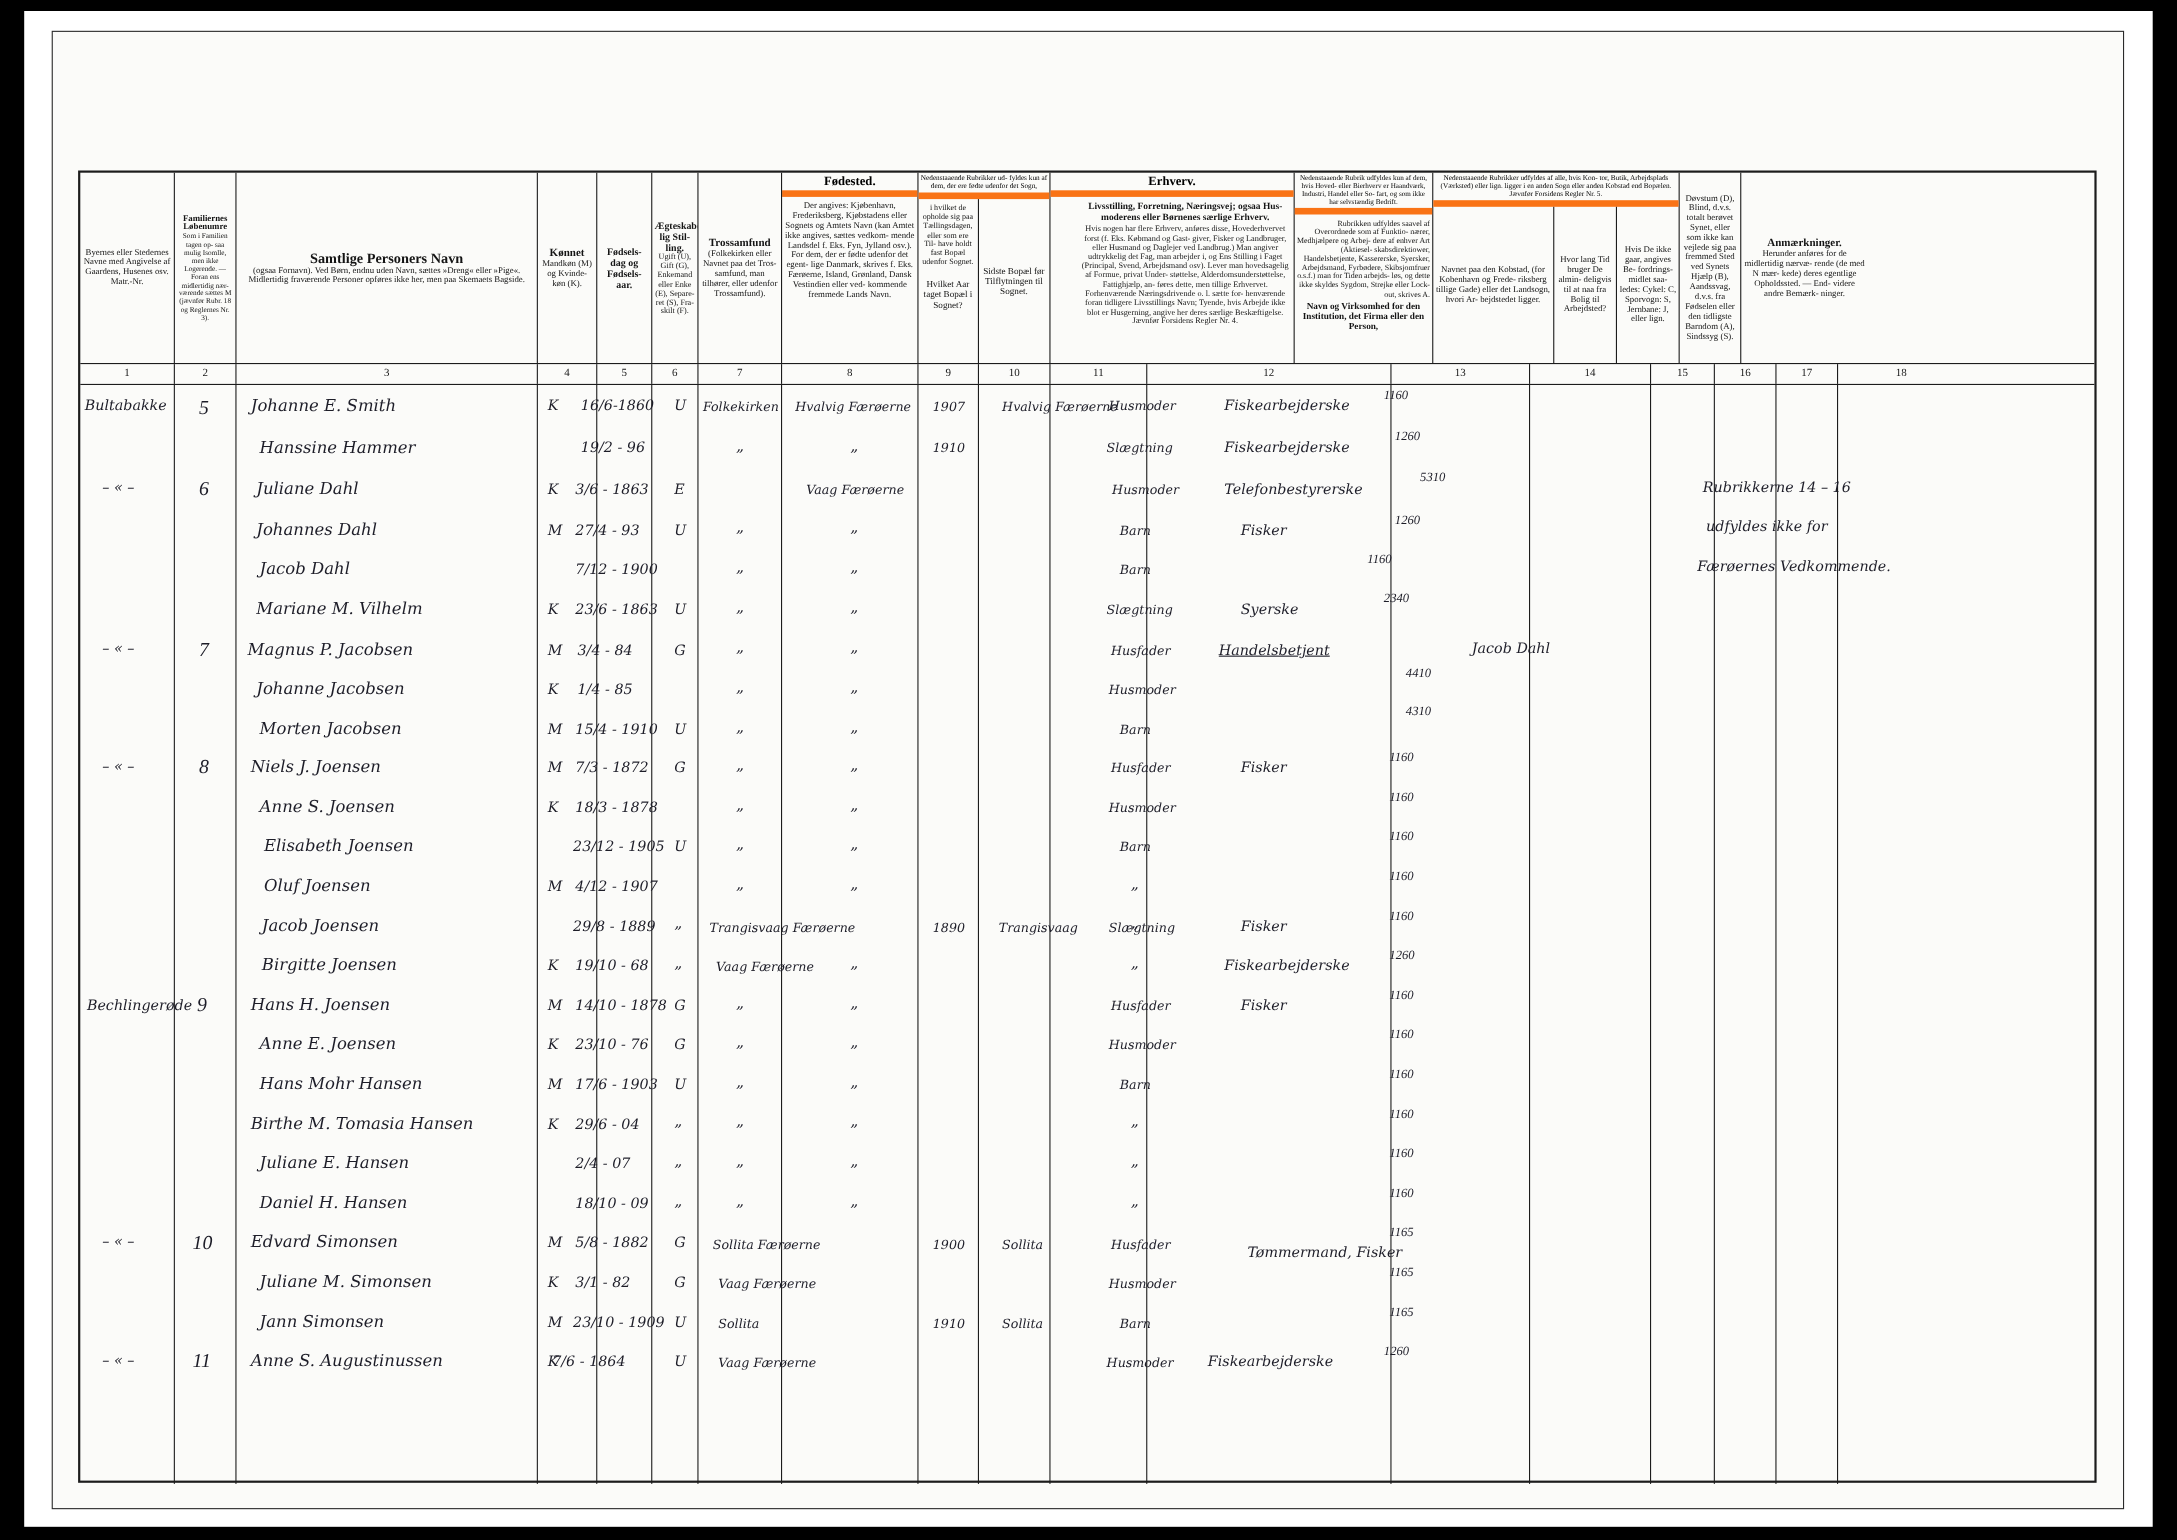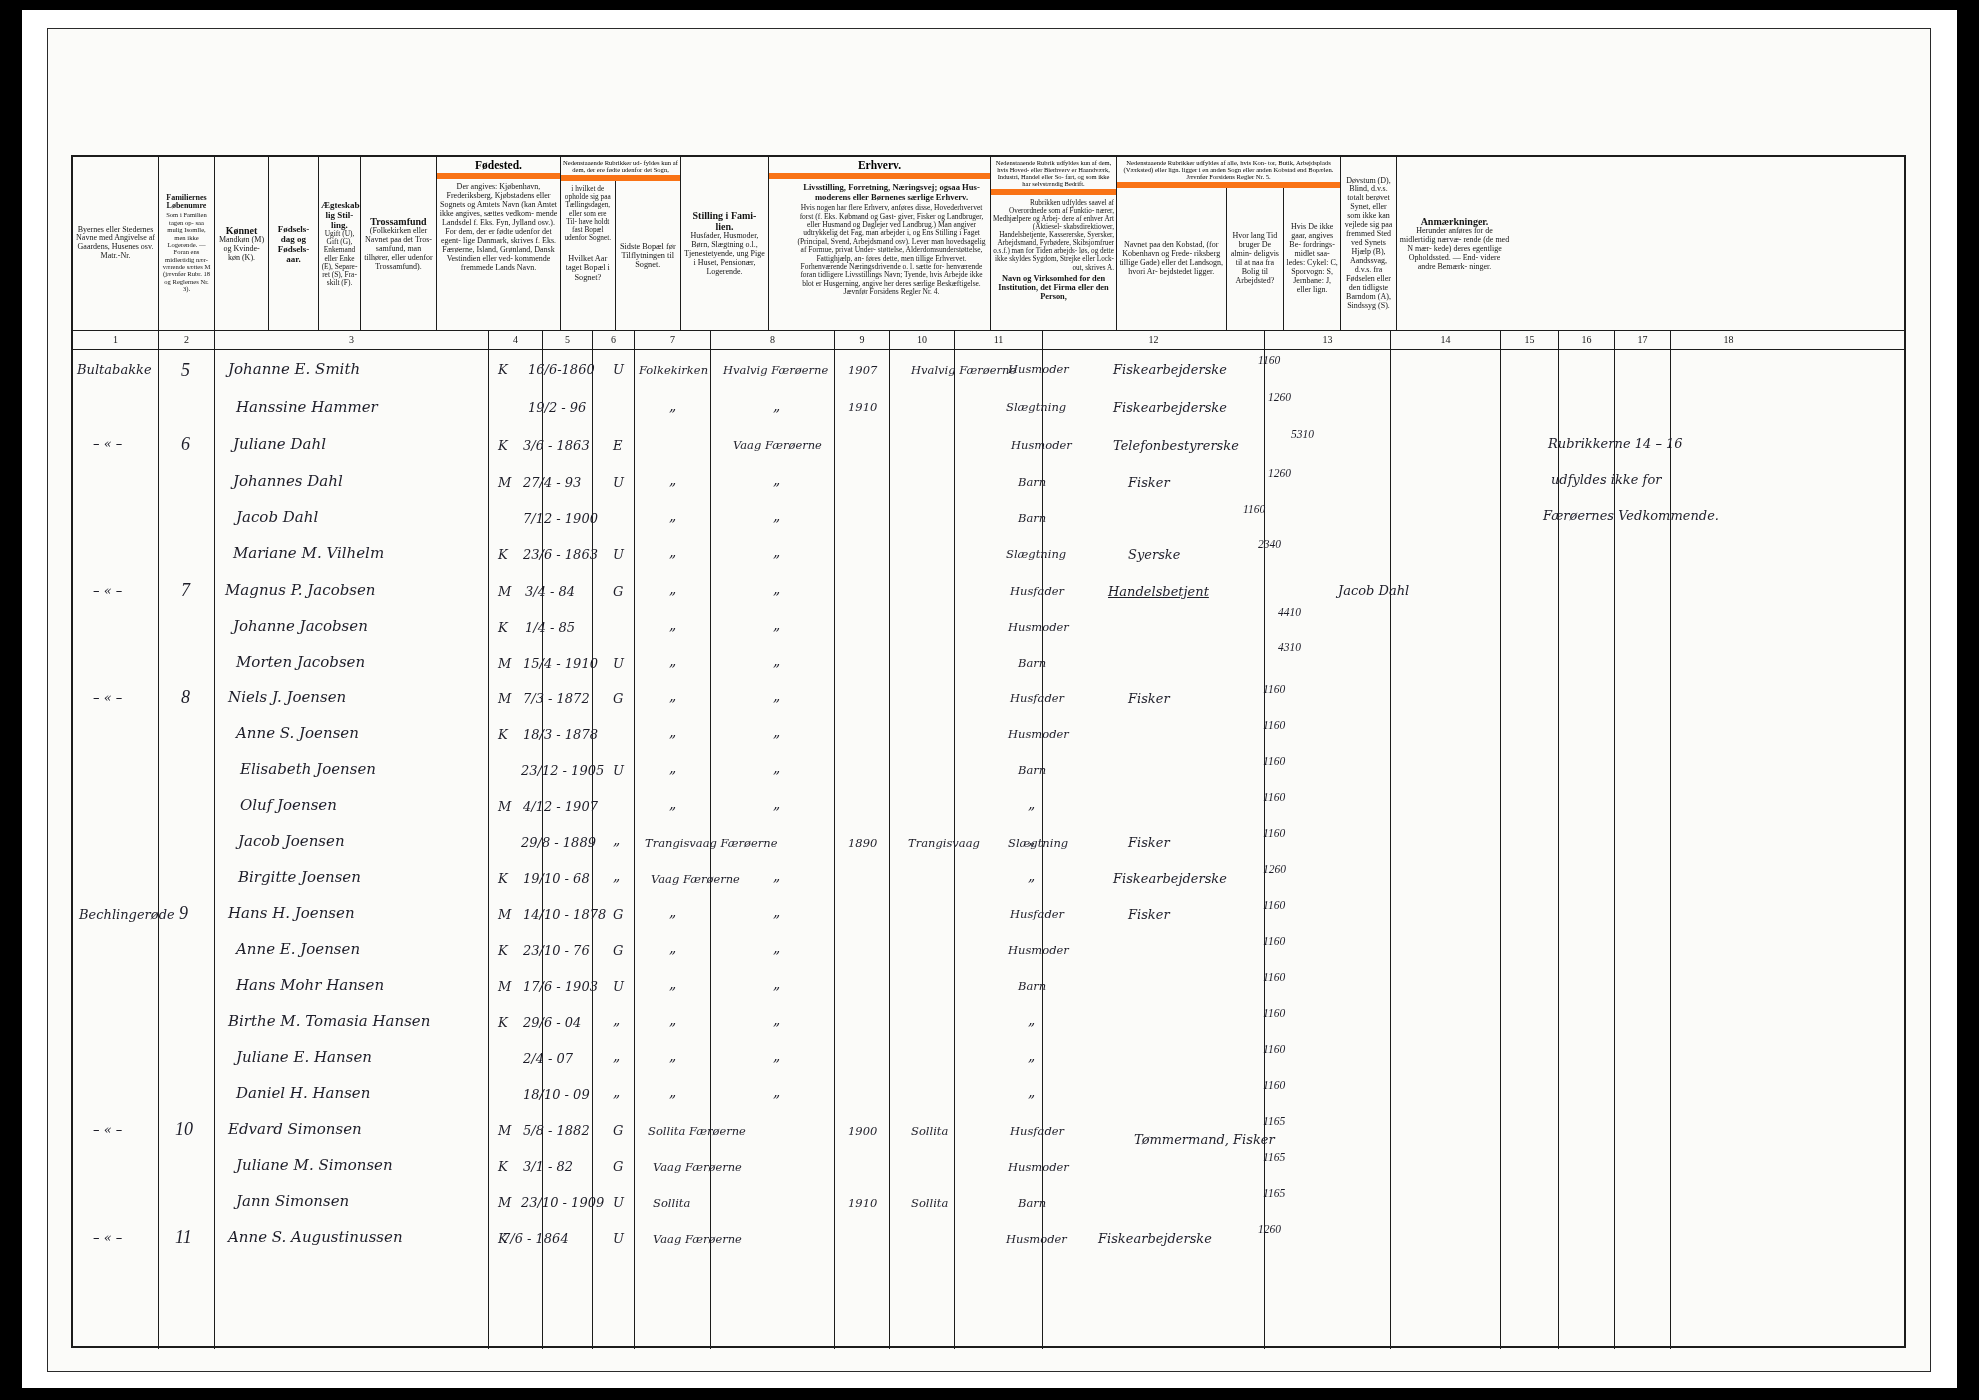--- a/index.html
+++ b/index.html
@@ -192,20 +192,26 @@
               </div>
           </div>
 
           <div class="hdr-cell" style="width:56px;">
             <div class="vcenter">
               <span class="sub" style="font-weight:bold;">Familiernes Løbenumre</span>
               <span class="sub" style="font-size:6.6px;">Som i Familien tagen op- saa mulig Isomlle, men ikke Logerende. — Foran ens midlertidig nær- værende sættes M (jævnfør Rubr. 18 og Reglernes Nr. 3).</span>
             </div>
           </div>
 
+          <div class="hdr-cell" style="width:274px;">
+            <div class="vcenter">
+              <span class="mid" style="font-size:13px;">Samtlige Personers Navn</span>
+              <span class="sub">(ogsaa Fornavn). Ved Børn, endnu uden Navn, sættes »Dreng« eller »Pige«. Midlertidig fraværende Personer opføres ikke her, men paa Skemaets Bagside.</span>
+            </div>
+          </div>
 
           <div class="hdr-cell" style="width:54px;">
             <div class="vcenter">
               <span class="mid">Kønnet</span>
               <span class="sub">Mandkøn (M) og Kvinde- køn (K).</span>
             </div>
           </div>
 
           <div class="hdr-cell" style="width:50px;">
             <div class="vcenter">
@@ -248,26 +254,20 @@
                 </div>
               </div>
               <div class="hdr-cell" style="width:65px;border-right:none;">
                 <div class="vcenter">
                     <span class="sub" style="font-size:8.3px;">Sidste Bopæl før Tilflytningen til Sognet.</span>
                   </div>
               </div>
             </div>
           </div>
 
-          <div class="hdr-cell" style="width:88px;">
-            <div class="vcenter">
-              <span class="mid">Stilling i Fami- lien.</span>
-              <span class="sub">Husfader, Husmoder, Børn, Slægtning o.l., Tjenestetyende, ung Pige i Huset, Pensionær, Logerende.</span>
-            </div>
-          </div>
 
           <div class="group" style="width:222px;">
             <div class="group-title">Erhverv.</div>
             <div class="group-body">
               <div class="hdr-cell" style="width:100%;border-right:none;margin-left:24px;">
                 <div class="vtop">
                   <span class="sub" style="font-weight:bold;font-size:8.6px;">Livsstilling, Forretning, Næringsvej; ogsaa Hus- moderens eller Børnenes særlige Erhverv.</span>
                   <span class="sub" style="font-size:7.5px;margin-top:2px;">Hvis nogen har flere Erhverv, anføres disse, Hovederhvervet forst (f. Eks. Købmand og Gast- giver, Fisker og Landbruger, eller Husmand og Daglejer ved Landbrug.) Man angiver udtrykkelig det Fag, man arbejder i, og Ens Stilling i Faget (Principal, Svend, Arbejdsmand osv). Lever man hovedsagelig af Formue, privat Under- støttelse, Alderdomsunderstøttelse, Fattighjælp, an- føres dette, men tillige Erhvervet. Forhenværende Næringsdrivende o. l. sætte for- henværende foran tidligere Livsstillings Navn; Tyende, hvis Arbejde ikke blot er Husgerning, angive her deres særlige Beskæftigelse. Jævnfør Forsidens Regler Nr. 4.</span>
                 </div>
               </div>

